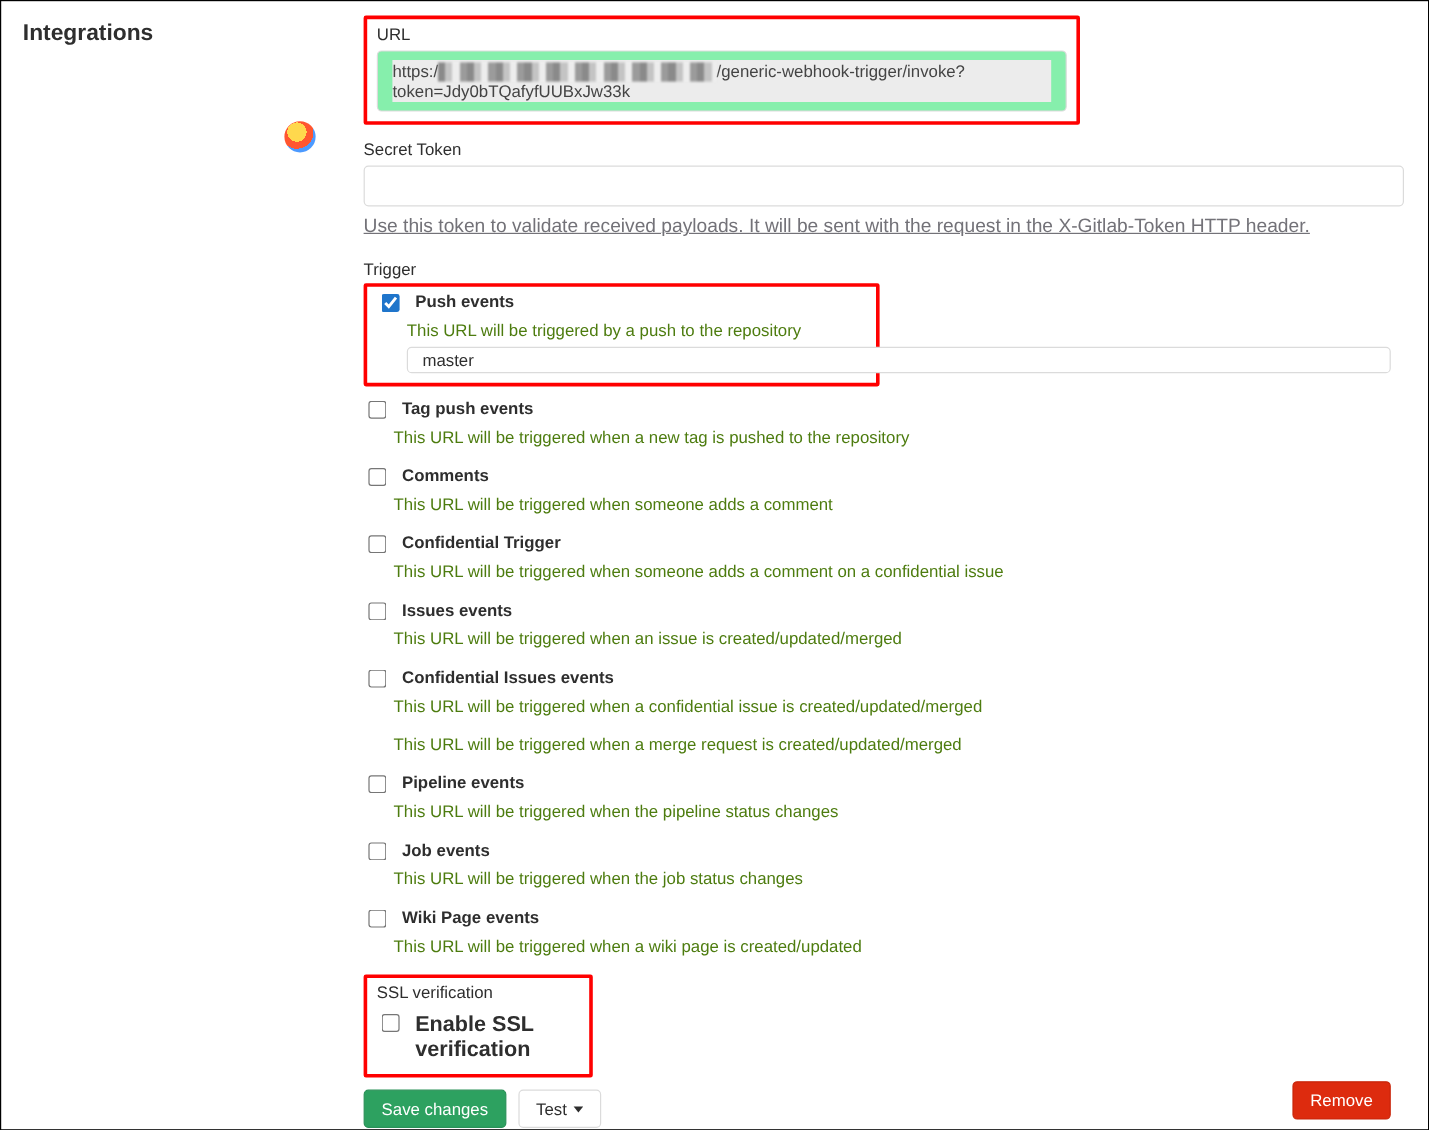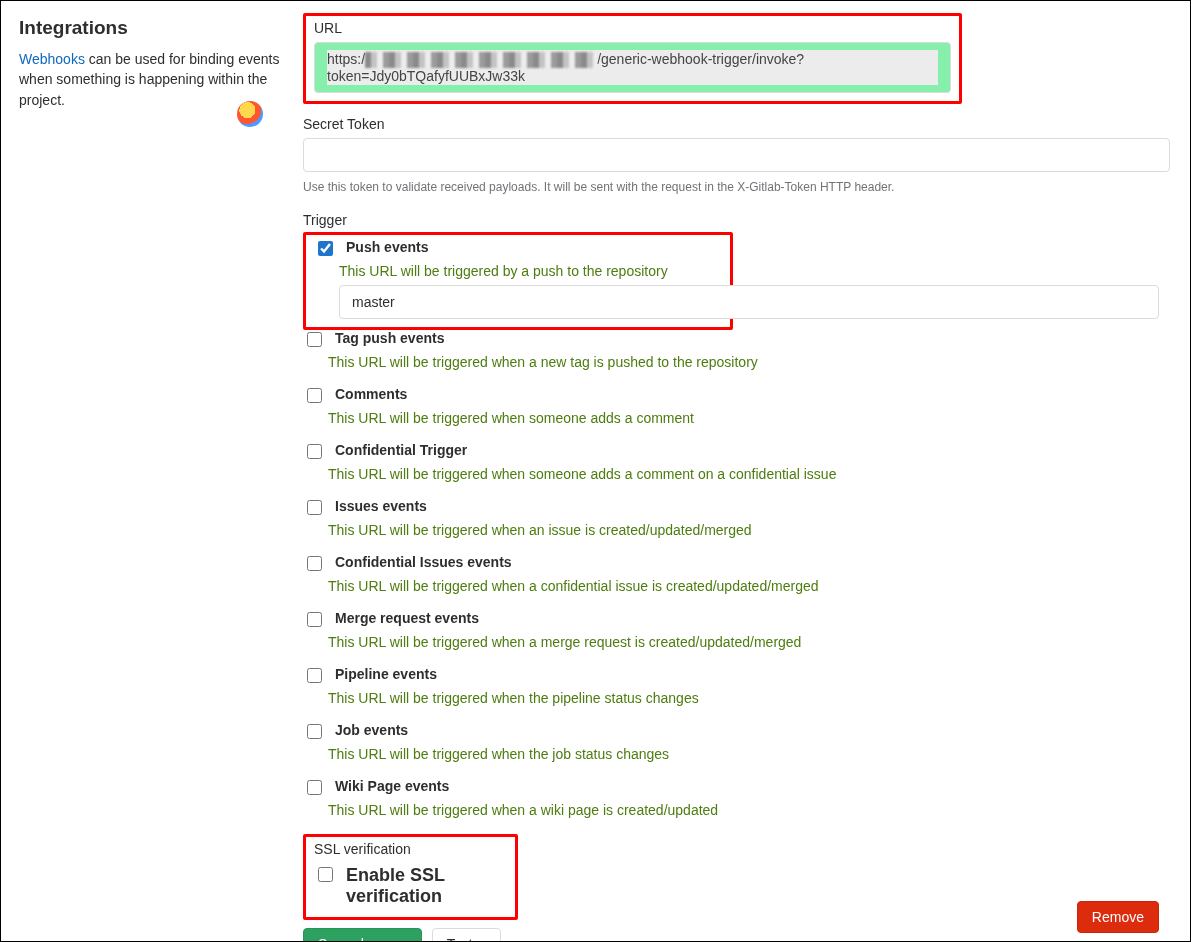--- a/index.html
+++ b/index.html
@@ -60,35 +60,37 @@
     width: 100%;
     height: 34px;
     border: 1px solid #dbdbdb;
     border-radius: 4px;
     padding: 0 12px;
     font-size: 14px;
     color: #5e5e5e;
     background: #fff;
   }
   .help {
-    font-size: 12px;
+    font-size: 16px;
     color: #737278;
     margin: 8px 0 0 0;
+    text-decoration: underline;
   }
   .section { margin-bottom: 18px; }
   .hl-red {
     border: 3px solid #ff0000;
     border-radius: 2px;
     padding: 4px 8px 8px 8px;
     margin-bottom: 12px;
   }
   .hl-red-narrow {
     border: 3px solid #ff0000;
     border-radius: 2px;
     padding: 4px 10px 8px 8px;
+    margin-bottom: 10px;
     width: 430px;
   }
   .chk-row {
     display: flex;
     align-items: flex-start;
     gap: 10px;
     margin-bottom: 4px;
   }
   .chk {
     width: 15px;
@@ -100,21 +102,21 @@
   .chk-label { font-weight: 700; font-size: 14px; }
   .chk-desc {
     font-size: 14px;
     color: #4d7c0f;
     margin: 2px 0 0 25px;
   }
   .trigger-block { margin-bottom: 16px; }
   .branch-input-wrap { margin-top: 6px; }
   .branch-input {
     width: 848px;
-    height: 34px;
+    height: 22px;
     border: 1px solid #dbdbdb;
     border-radius: 4px;
     padding: 4px 12px;
     font-size: 14px;
     color: #2e2e2e;
   }
   .footer {
     display: flex;
     align-items: center;
     gap: 10px;
@@ -181,29 +183,26 @@
     font-size: 14px;
     background: #86efac;
   }
 </style>
 </head>
 <body>
 
 <div class="layout">
   <div class="sidebar">
     <h2>Integrations</h2>
-    <p>
-      <a href="#">Webhooks</a><span> can be used for binding events when something is happening within the project.</span>
-    </p>
     <div class="side-icon"></div>
   </div>
 
   <div class="main">
 
-    <div class="hl-red" style="width:659px;">
+    <div class="hl-red" style="width:597px;">
       <div class="label">URL</div>
       <div class="url-field">
         <span class="url-text"><span>https:/</span><span class="url-blur"></span><span>/generic-webhook-trigger/invoke?token=Jdy0bTQafyfUUBxJw33k</span></span>
       </div>
     </div>
 
     <div class="section">
       <div class="label">Secret Token</div>
       <input class="input" type="text" value="" style="">
       <div class="help">Use this token to validate received payloads. It will be sent with the request in the X-Gitlab-Token HTTP header.</div>
@@ -252,24 +251,20 @@
           <div class="chk-desc">This URL will be triggered when an issue is created/updated/merged</div>
         </div>
         <div class="trigger-block">
           <div class="chk-row">
             <input type="checkbox" class="chk" style="">
             <span class="chk-label">Confidential Issues events</span>
           </div>
           <div class="chk-desc">This URL will be triggered when a confidential issue is created/updated/merged</div>
         </div>
         <div class="trigger-block">
-          <div class="chk-row">
-            <input type="checkbox" class="chk" style="">
-            <span class="chk-label">Merge request events</span>
-          </div>
           <div class="chk-desc">This URL will be triggered when a merge request is created/updated/merged</div>
         </div>
         <div class="trigger-block">
           <div class="chk-row">
             <input type="checkbox" class="chk" style="">
             <span class="chk-label">Pipeline events</span>
           </div>
           <div class="chk-desc">This URL will be triggered when the pipeline status changes</div>
         </div>
         <div class="trigger-block">
@@ -281,21 +276,21 @@
         </div>
         <div class="trigger-block">
           <div class="chk-row">
             <input type="checkbox" class="chk" style="">
             <span class="chk-label">Wiki Page events</span>
           </div>
           <div class="chk-desc">This URL will be triggered when a wiki page is created/updated</div>
         </div>
       </div>
 
-    <div class="hl-red-narrow" style="width:215px; padding-bottom:10px;">
+    <div class="hl-red-narrow" style="width:191px; padding-bottom:10px;">
       <div class="label" style="margin-bottom:8px;">SSL verification</div>
       <div class="chk-row" style="margin-bottom:0;">
         <input type="checkbox" class="chk" style="">
         <span class="chk-label" style="font-size:18px;">Enable SSL verification</span>
       </div>
     </div>
 
     <div class="footer">
       <button class="btn btn-green">Save changes</button>
       <button class="btn btn-white">

